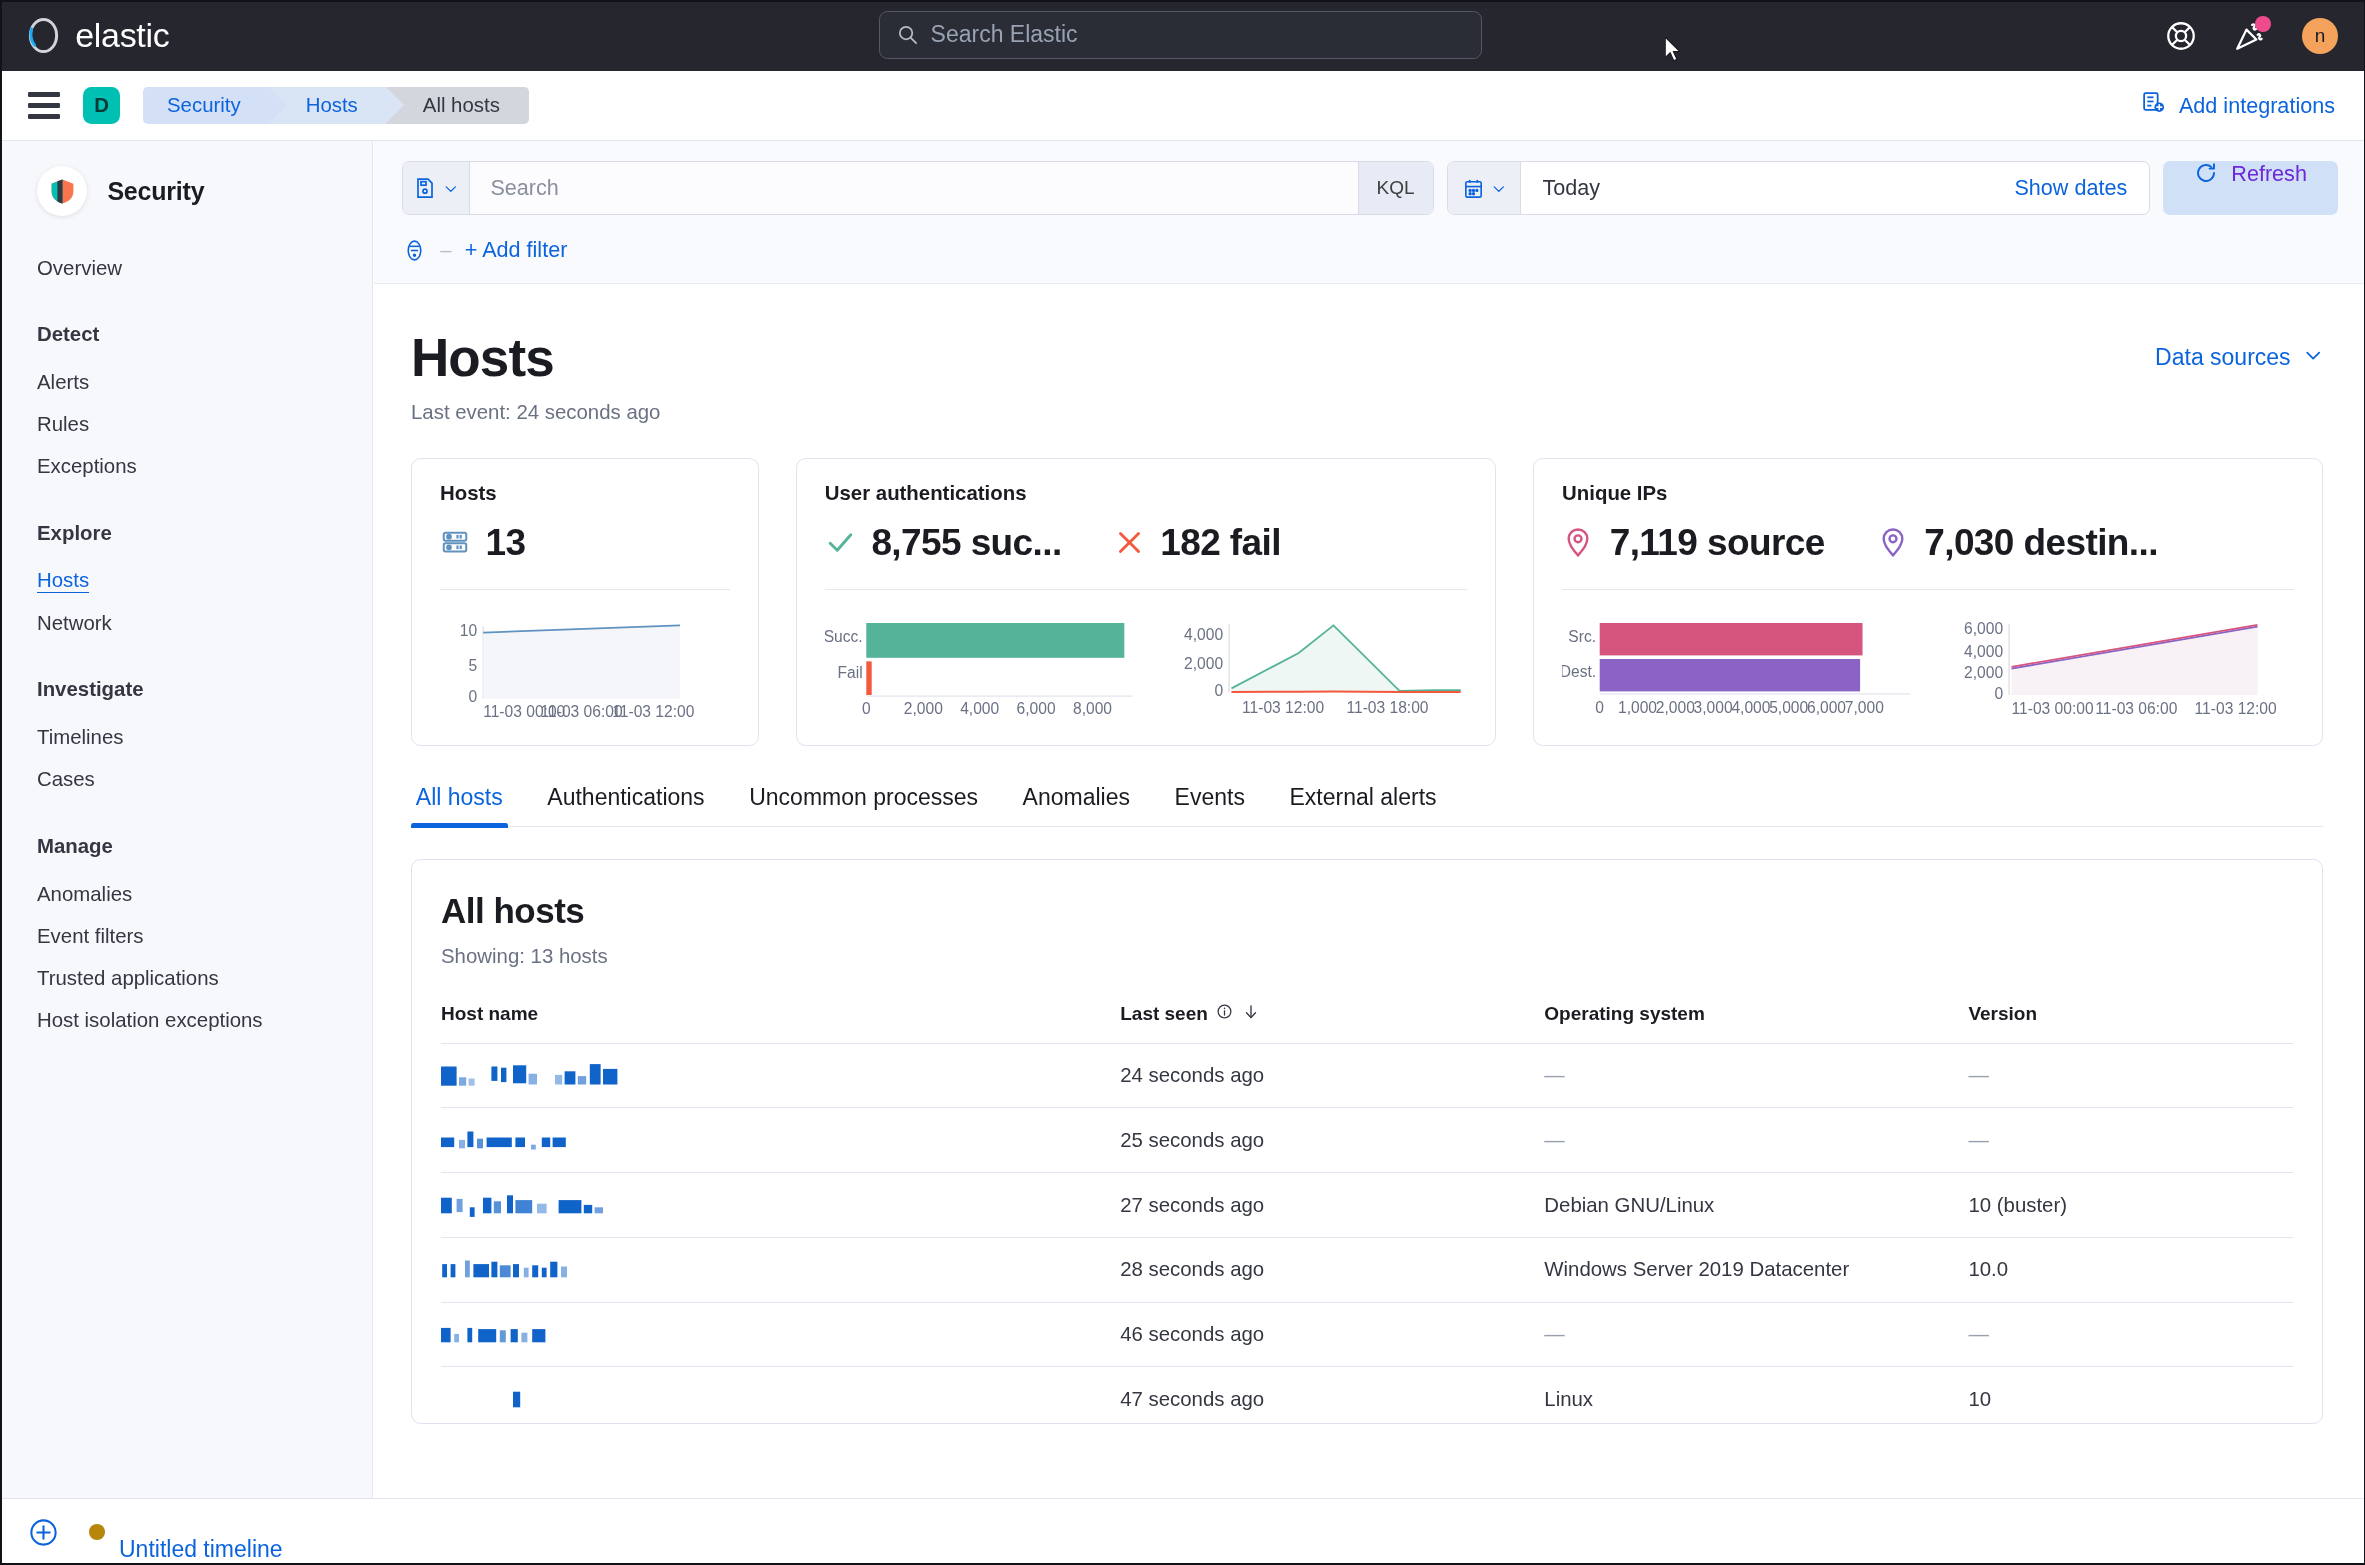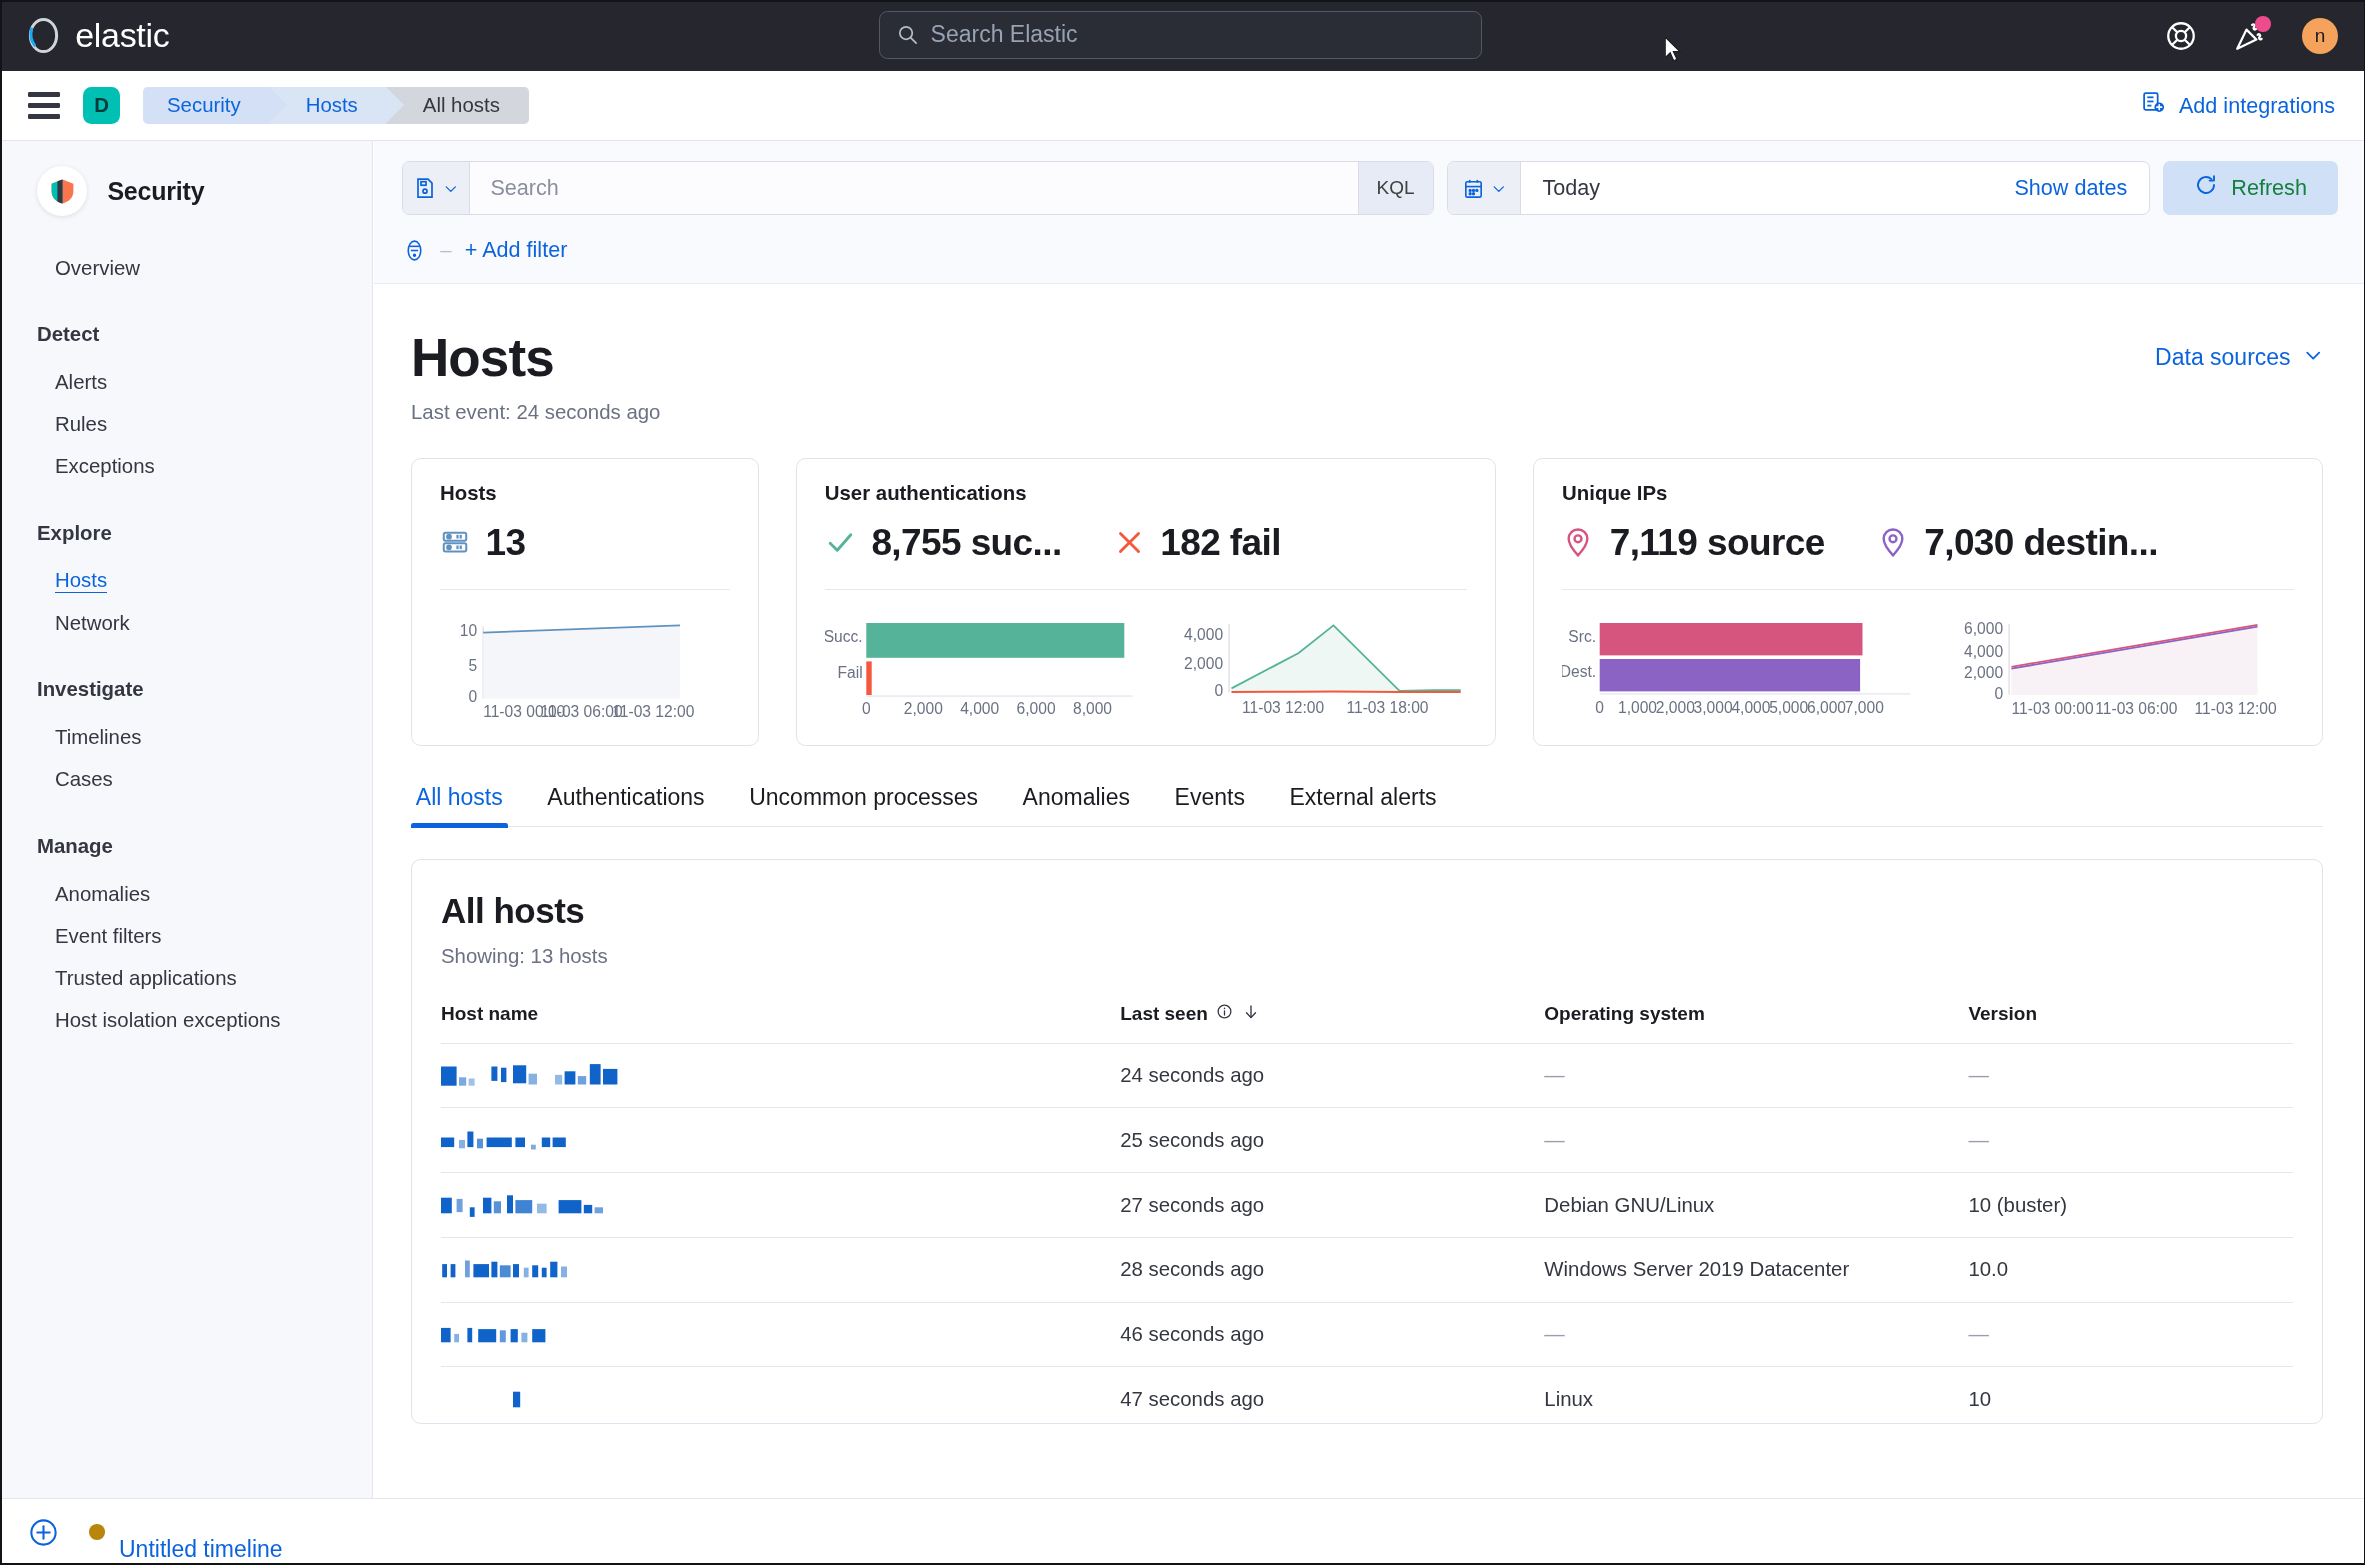--- a/index.html
+++ b/index.html
@@ -85,21 +85,21 @@
   .sb-logo {
     width: 50px; height: 50px; border-radius: 50%; background: #fff;
     display: flex; align-items: center; justify-content: center;
     box-shadow: 0 1.2px 4.8px rgba(0,0,0,0.10);
   }
   .sb-title { font-size: 25px; font-weight: 700; color: #1a1c21; letter-spacing: -0.2px; }
   .sb-list { padding-top: 31px; }
   .sb-group { font-size: 20.4px; font-weight: 700; color: #343741; padding: 0 0 0 37px; margin-bottom: 15.6px; }
   .sb-group.sp { margin-top: 34px; }
   .sb-item {
-    font-size: 20.4px; color: #343741; padding: 0 0 0 55px; height: 42px;
+    font-size: 20.4px; color: #343741; padding: 0 0 0 37px; height: 42px;
     display: flex; align-items: center; cursor: pointer;
   }
   .sb-item.active { color: #0b64dd; font-weight: 400; }
   .sb-item.active span { border-bottom: 1.8px solid #0b64dd; }
 
   
   .querybar {
     position: absolute; left: 374px; top: 141px; width: 1992px; height: 143px;
     background: #f9fafd; border-bottom: 1.2px solid #e9ebf2;
   }
@@ -124,22 +124,22 @@
   }
   .qb-cal {
     width: 73px; height: 100%; background: #eceff6; border-right: 1.2px solid #d9dce6;
     border-radius: 6px 0 0 6px;
     display: flex; align-items: center; justify-content: center; gap: 6px; cursor: pointer;
   }
   .qb-today { font-size: 21.6px; color: #343741; padding-left: 21.6px; flex: 1; }
   .qb-showdates { font-size: 21.6px; color: #0b64dd; padding-right: 21.6px; cursor: pointer; }
   .qb-refresh {
     margin-left: 13.2px; width: 175px; height: 54px; background: #cfe0f7;
-    border-radius: 7.2px; display: flex; align-items: center; justify-content: center;
-    gap: 13.2px; color: #15803d; font-size: 21.6px; cursor: pointer;
+    border-radius: 7.2px; display: flex; justify-content: center;
+    gap: 13.2px; color: #6d28d9; font-size: 21.6px; cursor: pointer;
   }
   .qb-filterrow { display: flex; align-items: center; gap: 13.2px; margin-left: 28px; padding-top: 20.4px; }
   .filter-glyph { width: 25px; height: 29px; }
   .dash { color: #b9bfcc; font-size: 20.4px; }
   .addfilter { color: #0b64dd; font-size: 21.6px; cursor: pointer; }
 
   
   .main {
     position: absolute; left: 374px; top: 284px; width: 1992px; height: 1214px;
     background: #fff; overflow: hidden;

